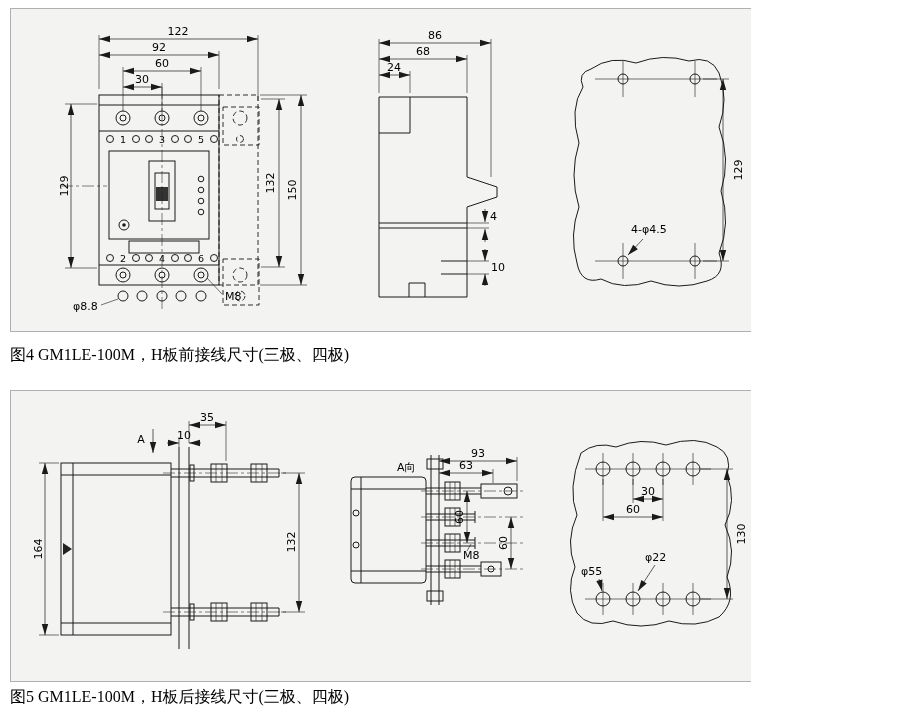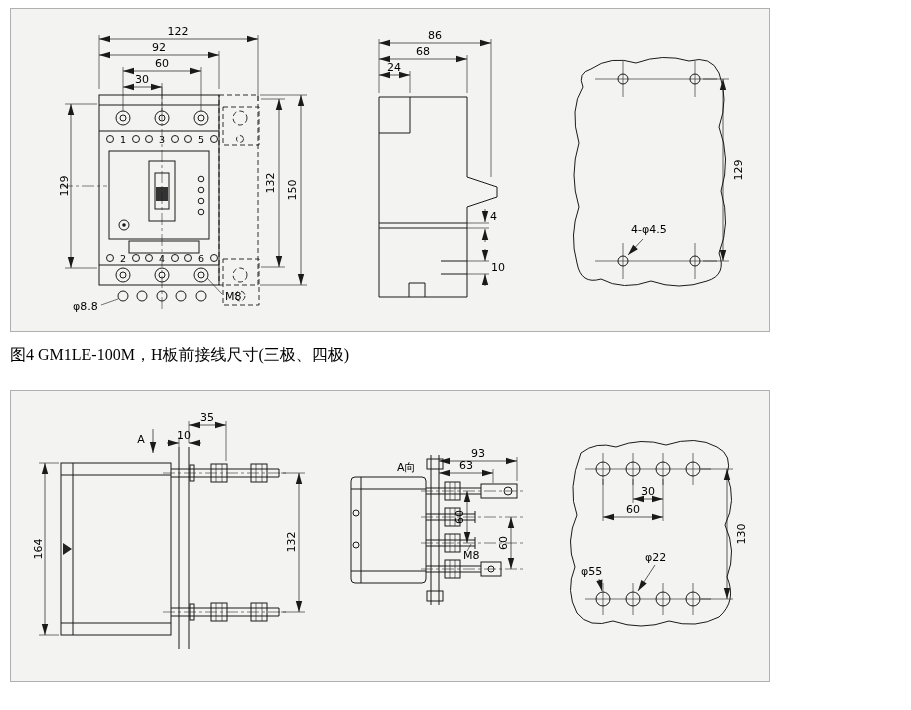--- a/index.html
+++ b/index.html
@@ -1,16 +1,16 @@
 <!DOCTYPE html>
 <html><head>
 <meta charset="utf-8">
 <style>
   html,body{margin:0;padding:0;background:#ffffff;}
-  #page{position:relative;width:911px;height:710px;background:#ffffff;overflow:hidden;
+  #page{position:relative;width:751px;height:710px;background:#ffffff;overflow:hidden;
         font-family:"Liberation Serif",serif;}
   .panel{position:absolute;left:10px;width:758px;background:#f3f3f1;border:1px solid #b0b0b0;}
   #panel-fig4{top:8px;height:322px;}
   #panel-fig5{top:390px;height:290px;}
   .caption{position:absolute;left:10px;width:758px;text-align:left;
            font:16px "Liberation Serif",serif;color:#000;}
   #caption-fig4{top:345px;}
   #caption-fig5{top:687px;}
   svg{display:block;}
   .ln{fill:none;stroke:#1a1a1a;stroke-width:1;}
@@ -373,14 +373,15 @@
         <line class="dim" x1="716" y1="78" x2="716" y2="208" marker-start="url(#a5)" marker-end="url(#a5)"></line>
         <text class="dt" x="734" y="143" text-anchor="middle" transform="rotate(-90 734 143)">130</text>
 
         <text class="dt" x="570" y="184">φ55</text>
         <line class="dim" x1="588" y1="188" x2="591" y2="200" marker-end="url(#a5)"></line>
         <text class="dt" x="634" y="170">φ22</text>
         <line class="dim" x1="644" y1="174" x2="627" y2="200" marker-end="url(#a5)"></line>
       </g>
     </svg>
   </div>
+  <div class="caption" id="caption-fig5">图5 GM1LE-100M，H板后接线尺寸(三极、四极)</div>
 
 </div>
 
 </body></html>

